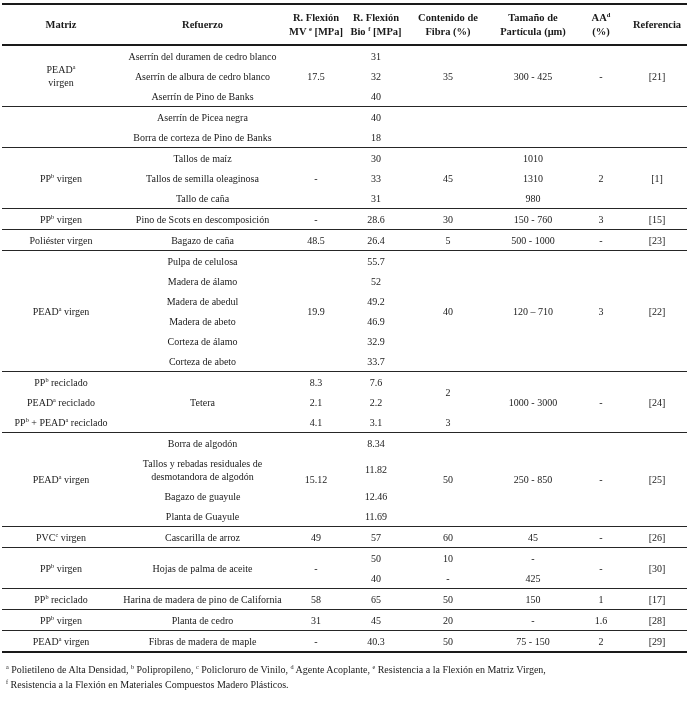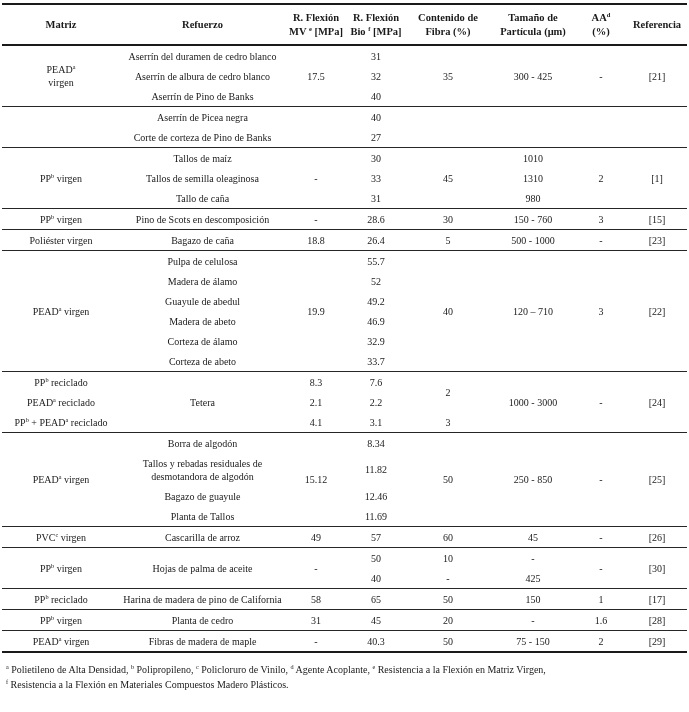--- a/index.html
+++ b/index.html
@@ -133,22 +133,22 @@
         <td rowspan="2"></td>
         <td>Aserrín de Picea negra</td>
         <td rowspan="2"></td>
         <td>40</td>
         <td rowspan="2"></td>
         <td rowspan="2"></td>
         <td rowspan="2"></td>
         <td rowspan="2"></td>
       </tr>
       <tr>
-        <td>Corte de corteza de Pino de Banks</td>
-        <td>27</td>
+        <td>Borra de corteza de Pino de Banks</td>
+        <td>18</td>
       </tr>
 
       <tr class="bs">
         <td rowspan="3"><span>PP</span><sup>b</sup><span> virgen</span></td>
         <td>Tallos de maíz</td>
         <td rowspan="3">-</td>
         <td>30</td>
         <td rowspan="3">45</td>
         <td>1010</td>
         <td rowspan="3">2</td>
@@ -172,21 +172,21 @@
         <td>28.6</td>
         <td>30</td>
         <td>150 - 760</td>
         <td>3</td>
         <td>[15]</td>
       </tr>
 
       <tr class="bs">
         <td><span>Poliéster virgen</span></td>
         <td>Bagazo de caña</td>
-        <td>18.8</td>
+        <td>48.5</td>
         <td>26.4</td>
         <td>5</td>
         <td>500 - 1000</td>
         <td>-</td>
         <td>[23]</td>
       </tr>
 
       <tr class="bs">
         <td rowspan="6"><span>PEAD</span><sup>a</sup><span> virgen</span></td>
         <td>Pulpa de celulosa</td>
@@ -195,21 +195,21 @@
         <td rowspan="6">40</td>
         <td rowspan="6">120 – 710</td>
         <td rowspan="6">3</td>
         <td rowspan="6">[22]</td>
       </tr>
       <tr>
         <td>Madera de álamo</td>
         <td>52</td>
       </tr>
       <tr>
-        <td>Guayule de abedul</td>
+        <td>Madera de abedul</td>
         <td>49.2</td>
       </tr>
       <tr>
         <td>Madera de abeto</td>
         <td>46.9</td>
       </tr>
       <tr>
         <td>Corteza de álamo</td>
         <td>32.9</td>
       </tr>
@@ -252,21 +252,21 @@
       </tr>
       <tr>
         <td>Tallos y rebadas residuales de desmotandora de algodón</td>
         <td>11.82</td>
       </tr>
       <tr>
         <td>Bagazo de guayule</td>
         <td>12.46</td>
       </tr>
       <tr>
-        <td>Planta de Tallos</td>
+        <td>Planta de Guayule</td>
         <td>11.69</td>
       </tr>
 
       <tr class="bs">
         <td><span>PVC</span><sup>c</sup><span> virgen</span></td>
         <td>Cascarilla de arroz</td>
         <td>49</td>
         <td>57</td>
         <td>60</td>
         <td>45</td>

